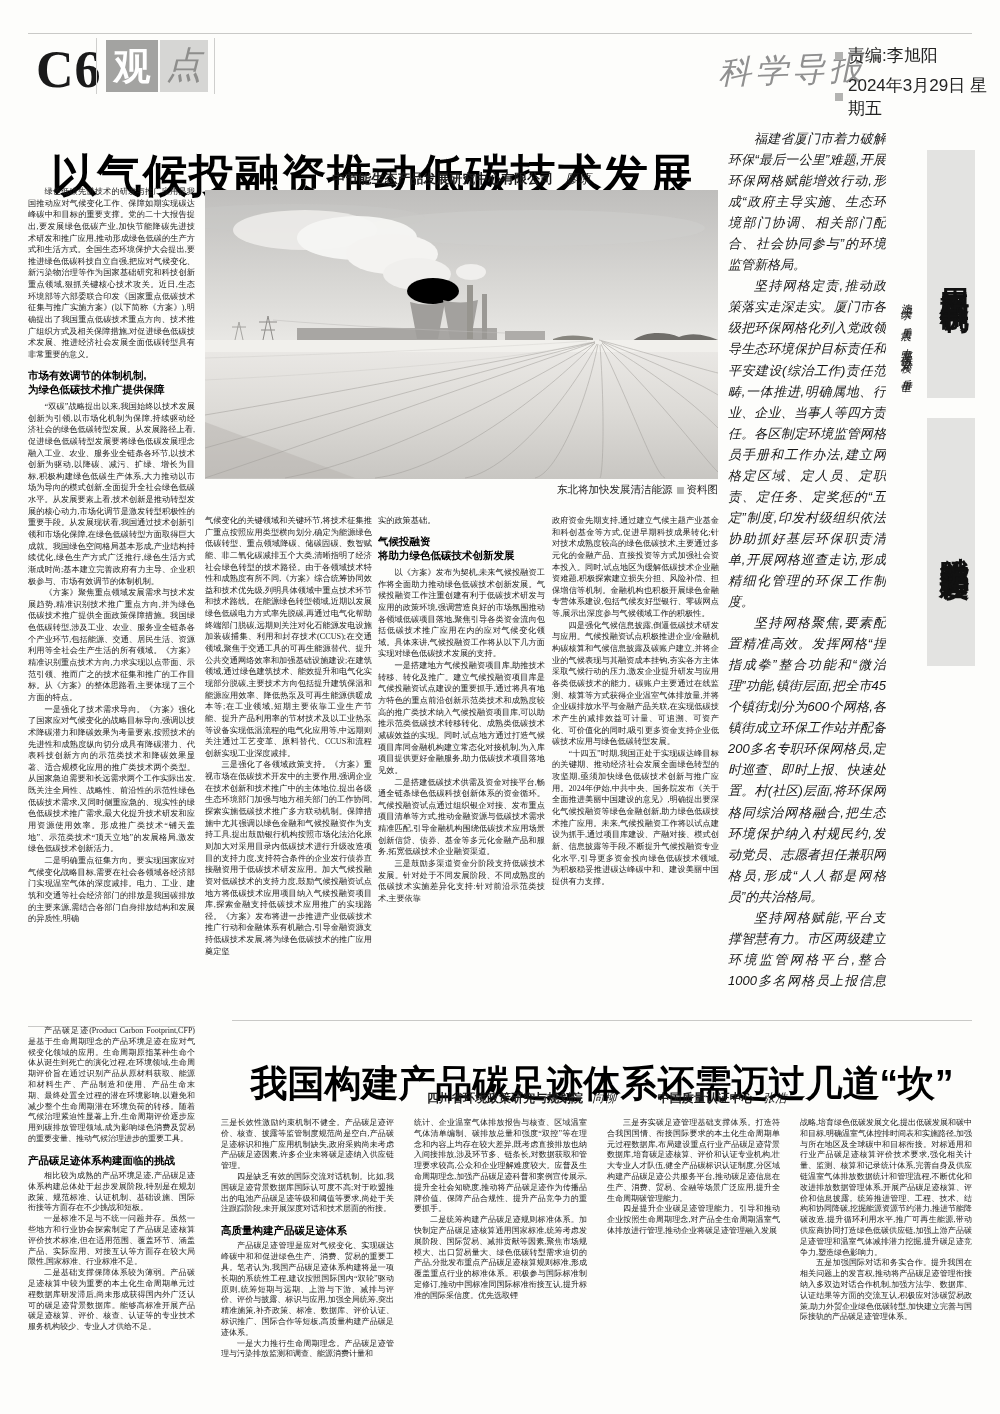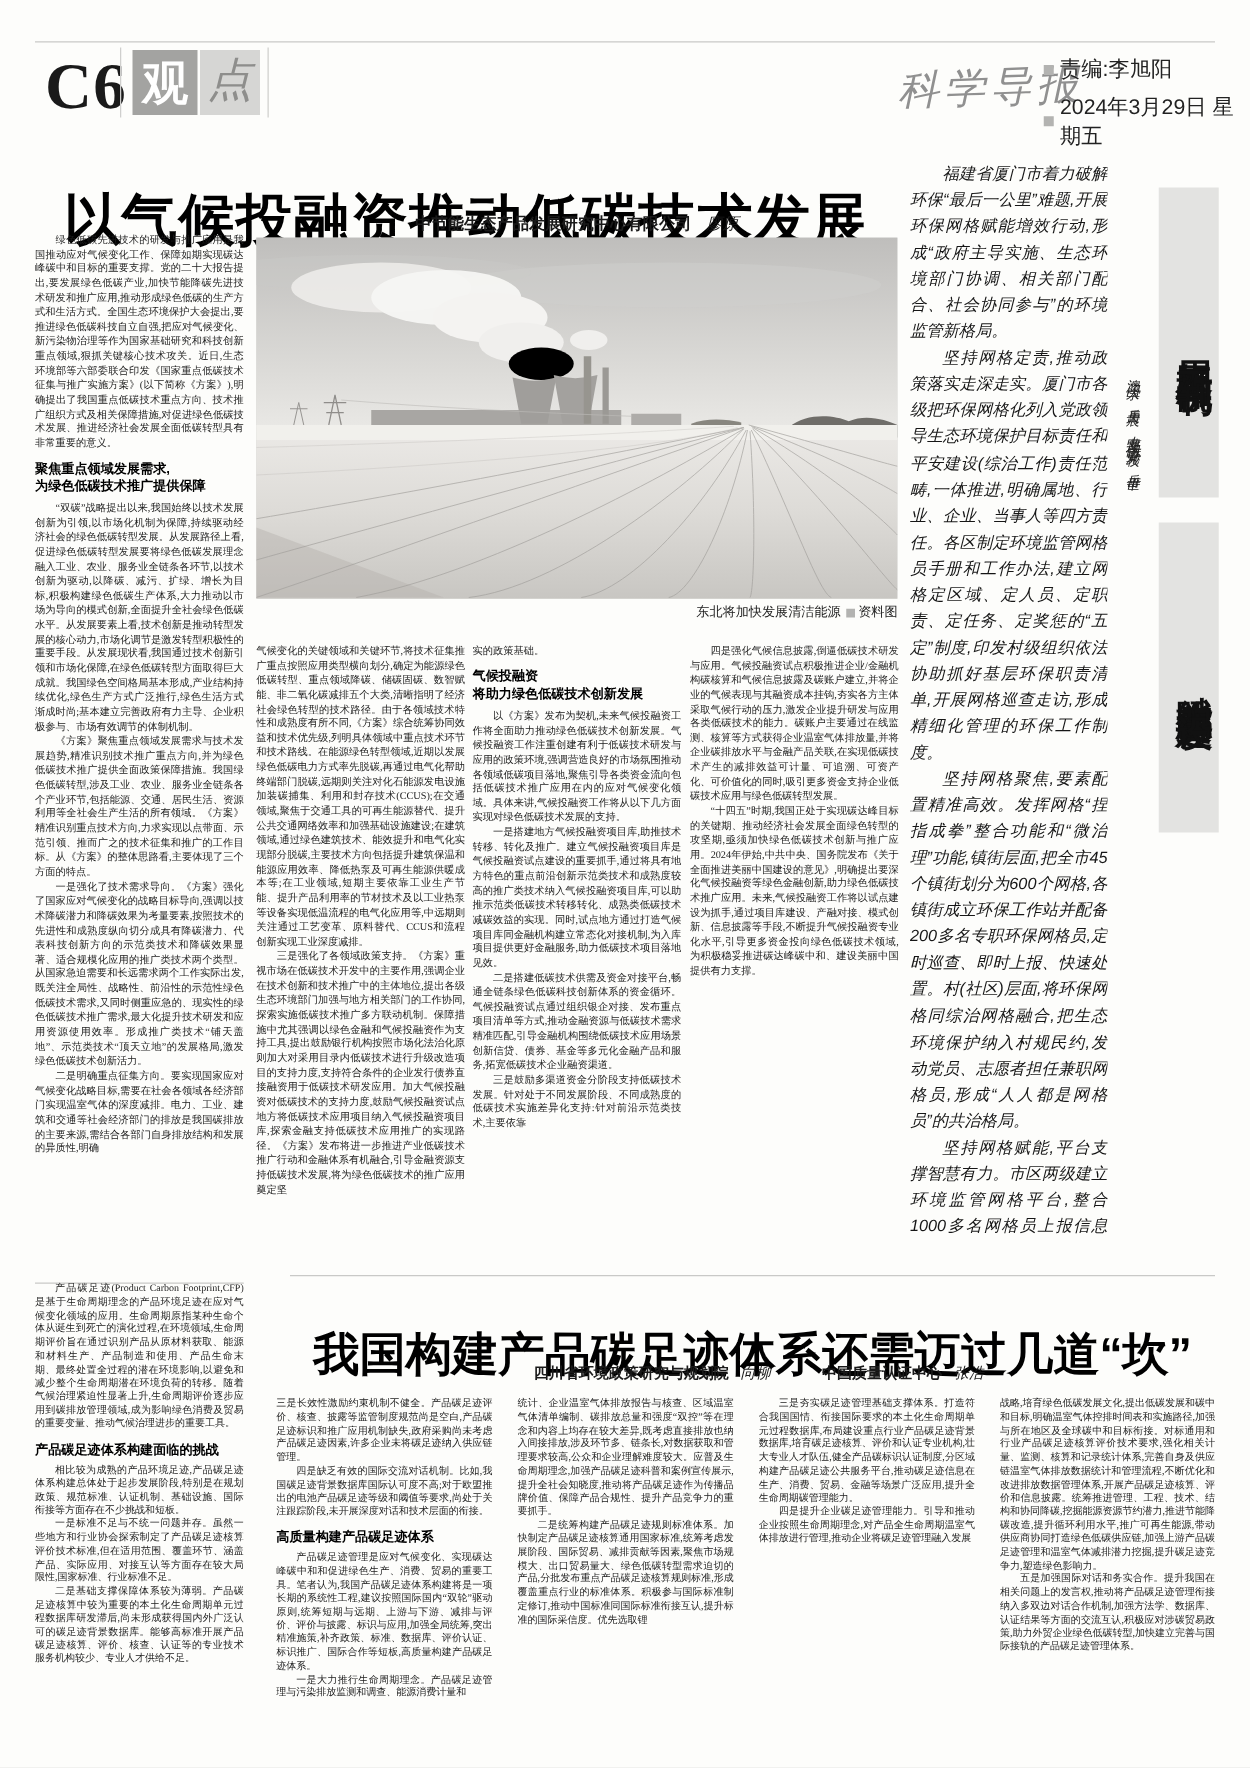--- a/index.html
+++ b/index.html
@@ -163,21 +163,21 @@
       </g>
     </svg>
   </figure>
   <div class="photo-caption">
     <span>东北将加快发展清洁能源</span><span class="sq"></span><span>资料图</span>
   </div>
 
   <div class="col" style="left:28px;top:186px;width:167px;height:806px;">
     <p>绿色低碳先进技术的研发与推广应用是我国推动应对气候变化工作、保障如期实现碳达峰碳中和目标的重要支撑。党的二十大报告提出,要发展绿色低碳产业,加快节能降碳先进技术研发和推广应用,推动形成绿色低碳的生产方式和生活方式。全国生态环境保护大会提出,要推进绿色低碳科技自立自强,把应对气候变化、新污染物治理等作为国家基础研究和科技创新重点领域,狠抓关键核心技术攻关。近日,生态环境部等六部委联合印发《国家重点低碳技术征集与推广实施方案》(以下简称《方案》),明确提出了我国重点低碳技术重点方向、技术推广组织方式及相关保障措施,对促进绿色低碳技术发展、推进经济社会发展全面低碳转型具有非常重要的意义。</p>
     <div class="subhead">
-      <span>聚焦重点领域发展需求,</span>
+      <span>市场有效调节的体制机制,</span>
       <span>为绿色低碳技术推广提供保障</span>
     </div>
     <p>“双碳”战略提出以来,我国始终以技术发展创新为引领,以市场化机制为保障,持续驱动经济社会的绿色低碳转型发展。从发展路径上看,促进绿色低碳转型发展要将绿色低碳发展理念融入工业、农业、服务业全链条各环节,以技术创新为驱动,以降碳、减污、扩绿、增长为目标,积极构建绿色低碳生产体系,大力推动以市场为导向的模式创新,全面提升全社会绿色低碳水平。从发展要素上看,技术创新是推动转型发展的核心动力,市场化调节是激发转型积极性的重要手段。从发展现状看,我国通过技术创新引领和市场化保障,在绿色低碳转型方面取得巨大成就。我国绿色空间格局基本形成,产业结构持续优化,绿色生产方式广泛推行,绿色生活方式渐成时尚;基本建立完善政府有力主导、企业积极参与、市场有效调节的体制机制。</p>
     <p>《方案》聚焦重点领域发展需求与技术发展趋势,精准识别技术推广重点方向,并为绿色低碳技术推广提供全面政策保障措施。我国绿色低碳转型,涉及工业、农业、服务业全链条各个产业环节,包括能源、交通、居民生活、资源利用等全社会生产生活的所有领域。《方案》精准识别重点技术方向,力求实现以点带面、示范引领、推而广之的技术征集和推广的工作目标。从《方案》的整体思路看,主要体现了三个方面的特点。</p>
     <p>一是强化了技术需求导向。《方案》强化了国家应对气候变化的战略目标导向,强调以技术降碳潜力和降碳效果为考量要素,按照技术的先进性和成熟度纵向切分成具有降碳潜力、代表科技创新方向的示范类技术和降碳效果显著、适合规模化应用的推广类技术两个类型。从国家急迫需要和长远需求两个工作实际出发,既关注全局性、战略性、前沿性的示范性绿色低碳技术需求,又同时侧重应急的、现实性的绿色低碳技术推广需求,最大化提升技术研发和应用资源使用效率。形成推广类技术“铺天盖地”、示范类技术“顶天立地”的发展格局,激发绿色低碳技术创新活力。</p>
     <p>二是明确重点征集方向。要实现国家应对气候变化战略目标,需要在社会各领域各经济部门实现温室气体的深度减排。电力、工业、建筑和交通等社会经济部门的排放是我国碳排放的主要来源,需结合各部门自身排放结构和发展的异质性,明确</p>
   </div>
 
   <div class="col" style="left:205px;top:515px;width:167px;height:477px;">
     <p class="cont">气候变化的关键领域和关键环节,将技术征集推广重点按照应用类型横向划分,确定为能源绿色低碳转型、重点领域降碳、储碳固碳、数智赋能、非二氧化碳减排五个大类,清晰指明了经济社会绿色转型的技术路径。由于各领域技术特性和成熟度有所不同,《方案》综合统筹协同效益和技术优先级,列明具体领域中重点技术环节和技术路线。在能源绿色转型领域,近期以发展绿色低碳电力方式率先脱碳,再通过电气化帮助终端部门脱碳,远期则关注对化石能源发电设施加装碳捕集、利用和封存技术(CCUS);在交通领域,聚焦于交通工具的可再生能源替代、提升公共交通网络效率和加强基础设施建设;在建筑领域,通过绿色建筑技术、能效提升和电气化实现部分脱碳,主要技术方向包括提升建筑保温和能源应用效率、降低热泵及可再生能源供暖成本等;在工业领域,短期主要依靠工业生产节能、提升产品利用率的节材技术及以工业热泵等设备实现低温流程的电气化应用等,中远期则关注通过工艺变革、原料替代、CCUS和流程创新实现工业深度减排。</p>
@@ -190,20 +190,21 @@
       <span>气候投融资</span>
       <span>将助力绿色低碳技术创新发展</span>
     </div>
     <p>以《方案》发布为契机,未来气候投融资工作将全面助力推动绿色低碳技术创新发展。气候投融资工作注重创建有利于低碳技术研发与应用的政策环境,强调营造良好的市场氛围推动各领域低碳项目落地,聚焦引导各类资金流向包括低碳技术推广应用在内的应对气候变化领域。具体来讲,气候投融资工作将从以下几方面实现对绿色低碳技术发展的支持。</p>
     <p>一是搭建地方气候投融资项目库,助推技术转移、转化及推广。建立气候投融资项目库是气候投融资试点建设的重要抓手,通过将具有地方特色的重点前沿创新示范类技术和成熟度较高的推广类技术纳入气候投融资项目库,可以助推示范类低碳技术转移转化、成熟类低碳技术减碳效益的实现。同时,试点地方通过打造气候项目库同金融机构建立常态化对接机制,为入库项目提供更好金融服务,助力低碳技术项目落地见效。</p>
     <p>二是搭建低碳技术供需及资金对接平台,畅通全链条绿色低碳科技创新体系的资金循环。气候投融资试点通过组织银企对接、发布重点项目清单等方式,推动金融资源与低碳技术需求精准匹配,引导金融机构围绕低碳技术应用场景创新信贷、债券、基金等多元化金融产品和服务,拓宽低碳技术企业融资渠道。</p>
     <p>三是鼓励多渠道资金分阶段支持低碳技术发展。针对处于不同发展阶段、不同成熟度的低碳技术实施差异化支持:针对前沿示范类技术,主要依靠</p>
   </div>
 
   <div class="col" style="left:552px;top:515px;width:167px;height:477px;">
+    <p class="cont">政府资金先期支持,通过建立气候主题产业基金和科创基金等方式,促进早期科技成果转化;针对技术成熟度较高的绿色低碳技术,主要通过多元化的金融产品、直接投资等方式加强社会资本投入。同时,试点地区为缓解低碳技术企业融资难题,积极探索建立损失分担、风险补偿、担保增信等机制。金融机构也积极开展绿色金融专营体系建设,包括气候友好型银行、零碳网点等,展示出深度参与气候领域工作的积极性。</p>
     <p>四是强化气候信息披露,倒逼低碳技术研发与应用。气候投融资试点积极推进企业/金融机构碳核算和气候信息披露及碳账户建立,并将企业的气候表现与其融资成本挂钩,夯实各方主体采取气候行动的压力,激发企业提升研发与应用各类低碳技术的能力。碳账户主要通过在线监测、核算等方式获得企业温室气体排放量,并将企业碳排放水平与金融产品关联,在实现低碳技术产生的减排效益可计量、可追溯、可资产化、可价值化的同时,吸引更多资金支持企业低碳技术应用与绿色低碳转型发展。</p>
     <p>“十四五”时期,我国正处于实现碳达峰目标的关键期、推动经济社会发展全面绿色转型的攻坚期,亟须加快绿色低碳技术创新与推广应用。2024年伊始,中共中央、国务院发布《关于全面推进美丽中国建设的意见》,明确提出要深化气候投融资等绿色金融创新,助力绿色低碳技术推广应用。未来,气候投融资工作将以试点建设为抓手,通过项目库建设、产融对接、模式创新、信息披露等手段,不断提升气候投融资专业化水平,引导更多资金投向绿色低碳技术领域,为积极稳妥推进碳达峰碳中和、建设美丽中国提供有力支撑。</p>
   </div>
 
   <div class="right-col">
     <p>福建省厦门市着力破解环保“最后一公里”难题,开展环保网格赋能增效行动,形成“政府主导实施、生态环境部门协调、相关部门配合、社会协同参与”的环境监管新格局。</p>
     <p>坚持网格定责,推动政策落实走深走实。厦门市各级把环保网格化列入党政领导生态环境保护目标责任和平安建设(综治工作)责任范畴,一体推进,明确属地、行业、企业、当事人等四方责任。各区制定环境监管网格员手册和工作办法,建立网格定区域、定人员、定职责、定任务、定奖惩的“五定”制度,印发村级组织依法协助抓好基层环保职责清单,开展网格巡查走访,形成精细化管理的环保工作制度。</p>
     <p>坚持网格聚焦,要素配置精准高效。发挥网格“捏指成拳”整合功能和“微治理”功能,镇街层面,把全市45个镇街划分为600个网格,各镇街成立环保工作站并配备200多名专职环保网格员,定时巡查、即时上报、快速处置。村(社区)层面,将环保网格同综治网格融合,把生态环境保护纳入村规民约,发动党员、志愿者担任兼职网格员,形成“人人都是网格员”的共治格局。</p>
     <p>坚持网格赋能,平台支撑智慧有力。市区两级建立环境监管网格平台,整合1000多名网格员上报信息和在线监测、视频监控资源,按照“一标三实”(标准地址、实有人口、实有房屋、实有单位)要求,绘制“社区环保网格地图”和“企业污染源地图”,制订工作制度和处置流程规范,推动环境问题在网格发现、线索在网格处置、矛盾在网格化解,不断提升“睁眼看”“张嘴讲”“动手办”的数字化治理能力。</p>
     <p>坚持网格考评,激励约束并重。把网格工作成效纳入生态环境保护目标责任制考核,每季度通报网格履职情况,对发现问题及时、处置成效明显的网格员给予表扬激励,对履职不力的进行约谈提醒,推动网格工作从“有形覆盖”向“有效覆盖”转变。</p>

